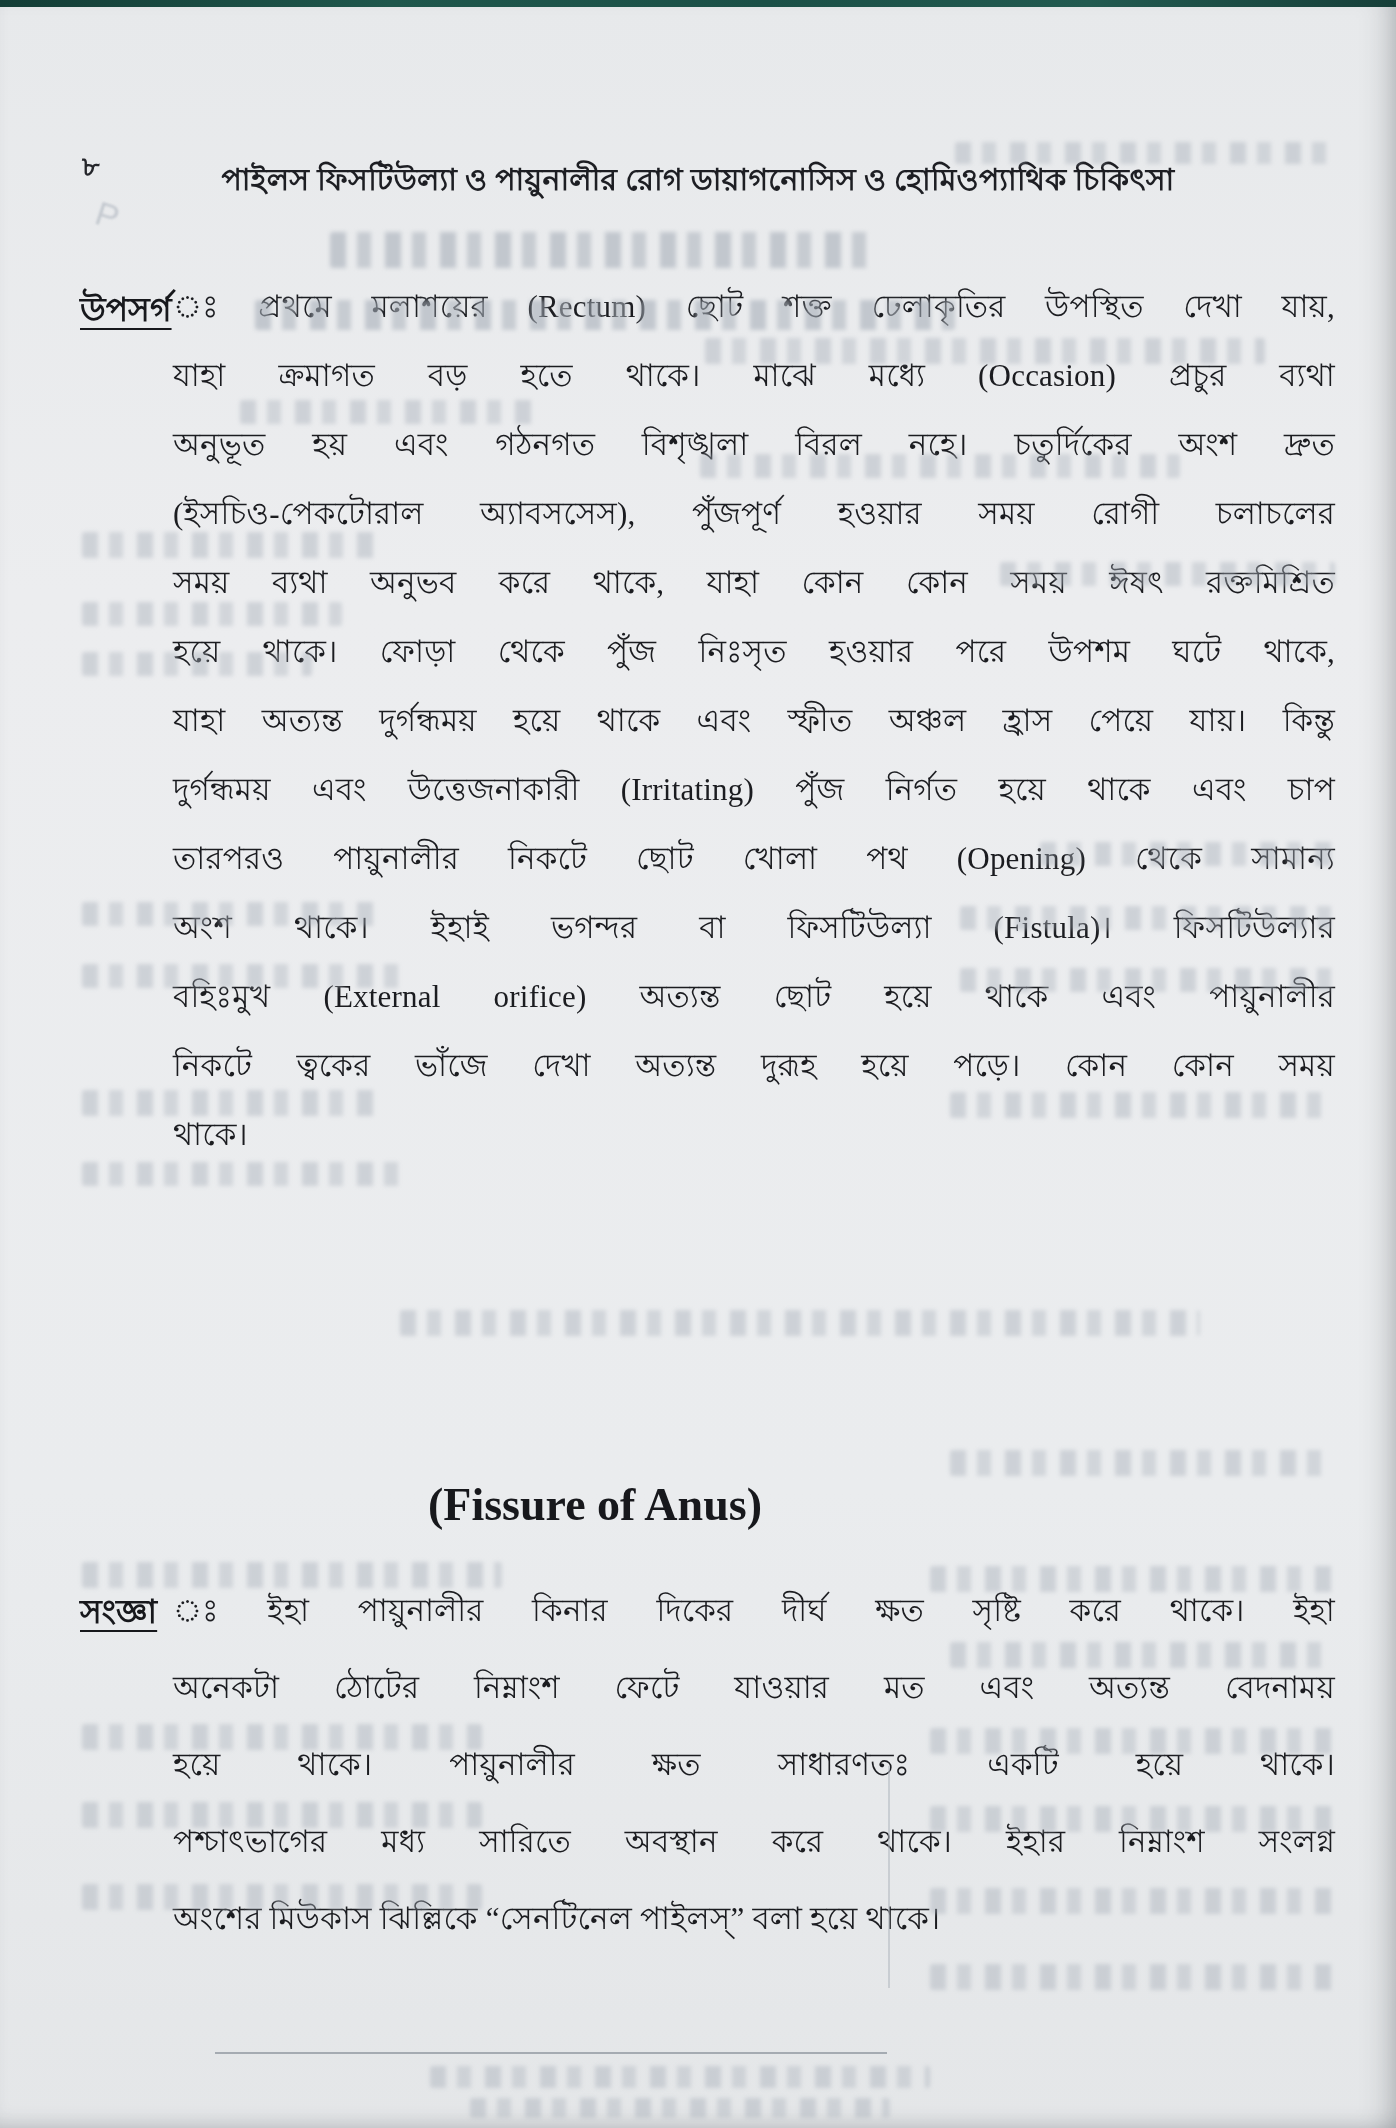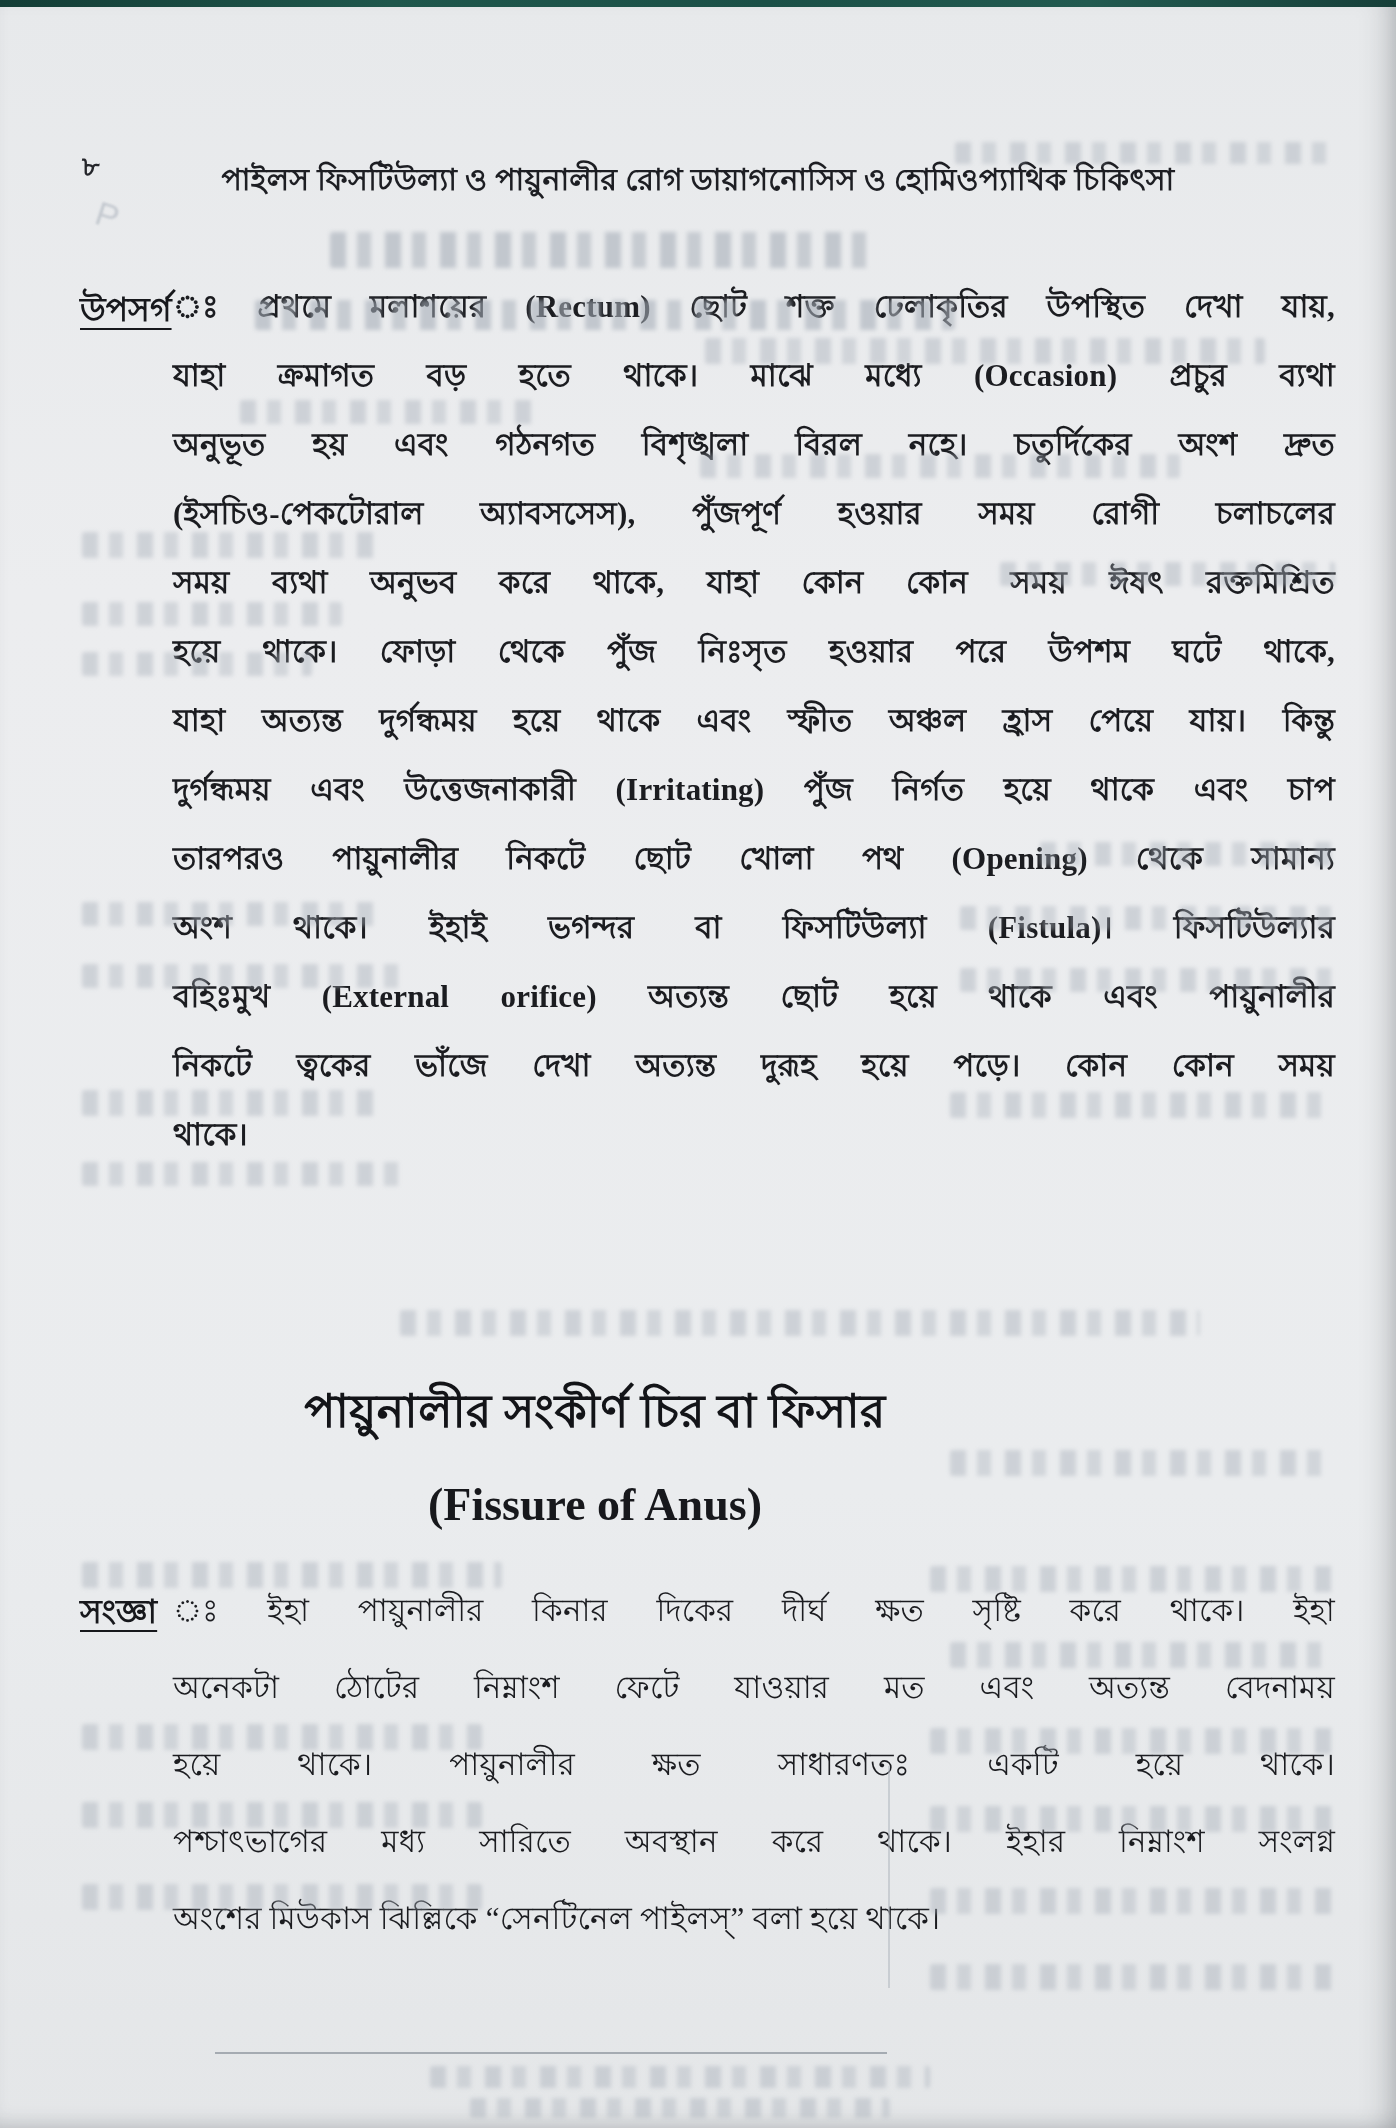--- a/index.html
+++ b/index.html
@@ -36,21 +36,21 @@
     font-size:33px;font-weight:700;color:#17181c;
     text-decoration:underline;
     text-underline-offset:7px;text-decoration-thickness:2px;
   }
   .label-symptoms{top:284px;}
   .label-definition{top:1586px;}
   .para{
     position:absolute;left:173px;width:1162px;
     font-size:31px;color:#1b1c20;
   }
-  .para-symptoms{top:272px;line-height:69px;font-weight:bold;}
+  .para-symptoms{top:272px;line-height:69px;}
   .para-definition{top:1572px;line-height:77px;}
   .tline{
     white-space:nowrap;
     text-align:justify;text-align-last:justify;
     letter-spacing:.2px;
   }
   .para .tline:last-child{text-align-last:left;}
   .fissure-heading-bn{
     position:absolute;top:1376px;left:40px;width:1110px;
     text-align:center;font-size:46px;font-weight:800;color:#131418;
@@ -101,21 +101,20 @@
       <div class="tline">হয়ে থাকে। ফোড়া থেকে পুঁজ নিঃসৃত হওয়ার পরে উপশম ঘটে থাকে,</div>
       <div class="tline">যাহা অত্যন্ত দুর্গন্ধময় হয়ে থাকে এবং স্ফীত অঞ্চল হ্রাস পেয়ে যায়। কিন্তু</div>
       <div class="tline">দুর্গন্ধময় এবং উত্তেজনাকারী (Irritating) পুঁজ নির্গত হয়ে থাকে এবং চাপ</div>
       <div class="tline">তারপরও পায়ুনালীর নিকটে ছোট খোলা পথ (Opening) থেকে সামান্য</div>
       <div class="tline">অংশ থাকে। ইহাই ভগন্দর বা ফিসটিউল্যা (Fistula)। ফিসটিউল্যার</div>
       <div class="tline">বহিঃমুখ (External orifice) অত্যন্ত ছোট হয়ে থাকে এবং পায়ুনালীর</div>
       <div class="tline">নিকটে ত্বকের ভাঁজে দেখা অত্যন্ত দুরূহ হয়ে পড়ে। কোন কোন সময়</div>
       <div class="tline">থাকে।</div>
     </div>
 
-  <div class="fissure-heading-bn">পায়ুনালীর সংকীর্ণ চির বা ফিসার</div>
 
   <div class="fissure-heading-en">(Fissure of Anus)</div>
 
   <div class="section-label label-definition">সংজ্ঞা</div>
 
   <div class="para para-definition">
       <div class="tline">ঃ ইহা পায়ুনালীর কিনার দিকের দীর্ঘ ক্ষত সৃষ্টি করে থাকে। ইহা</div>
       <div class="tline">অনেকটা ঠোটের নিম্নাংশ ফেটে যাওয়ার মত এবং অত্যন্ত বেদনাময়</div>
       <div class="tline">হয়ে থাকে। পায়ুনালীর ক্ষত সাধারণতঃ একটি হয়ে থাকে।</div>
       <div class="tline">পশ্চাৎভাগের মধ্য সারিতে অবস্থান করে থাকে। ইহার নিম্নাংশ সংলগ্ন</div>

